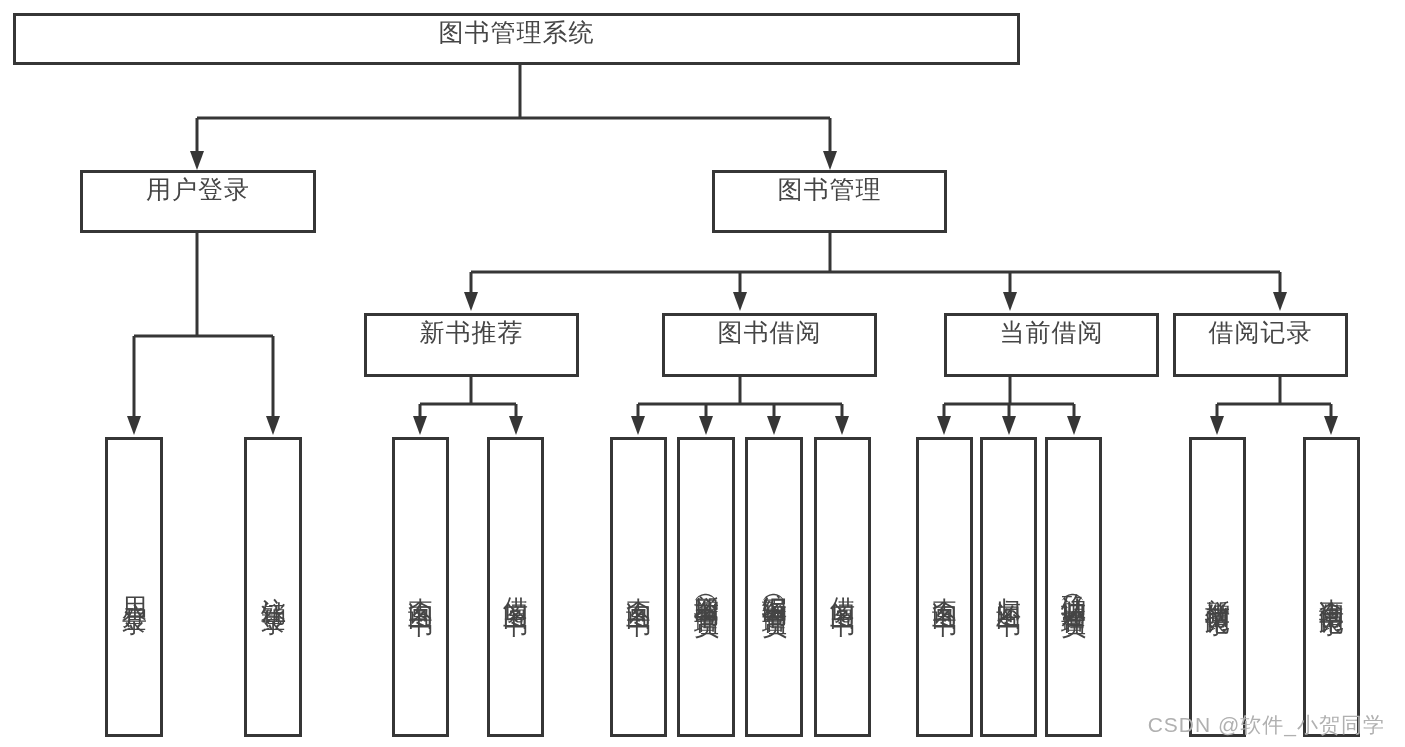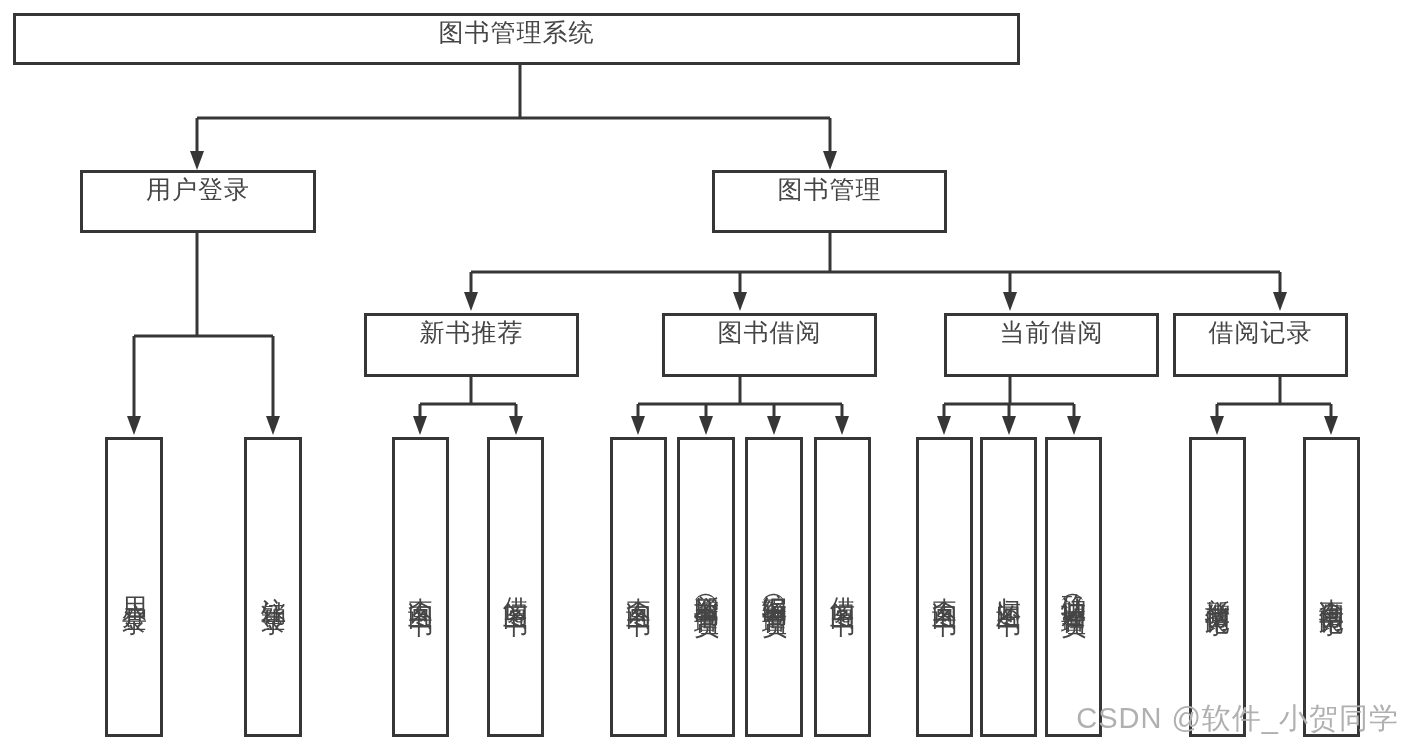--- a/index.html
+++ b/index.html
@@ -44,23 +44,23 @@
     writing-mode:vertical-rl;
     text-orientation:mixed;
     text-align:center;
     line-height:51px;
     font-size:25px;
     letter-spacing:5px;
   }
   .v-node.tight{letter-spacing:3px;}
   .watermark{
     position:absolute;
-    right:6px;
+    right:20px;
     bottom:8px;
-    font-size:29px;
+    font-size:21px;
     color:var(--watermark);
     z-index:5;
     letter-spacing:1px;
     white-space:nowrap;
   }
 </style>
 </head>
 <body>
 
 <div class="canvas">

